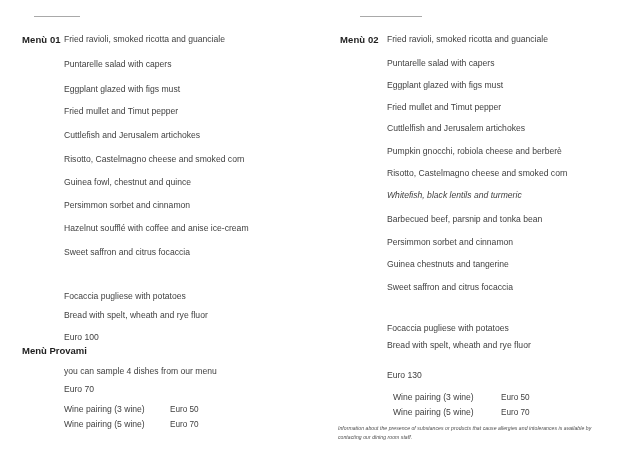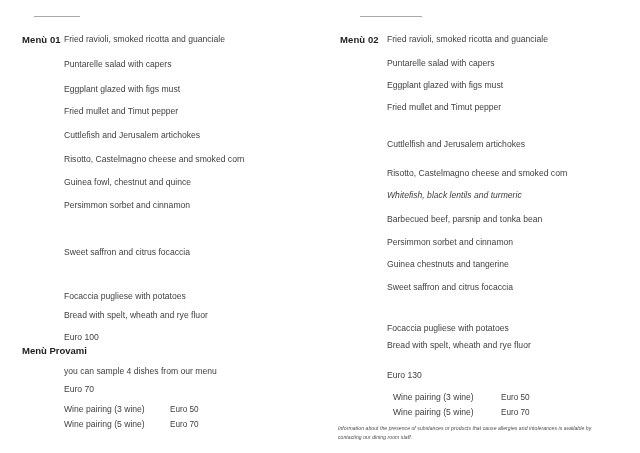--- a/index.html
+++ b/index.html
@@ -108,20 +108,21 @@
     <div class="l-abs l-label menu-head" style="top:34px;">Menù 01</div>
 
     <div class="l-abs l-item dish" style="top:35px;">Fried ravioli, smoked ricotta and guanciale</div>
     <div class="l-abs l-item dish" style="top:60px;">Puntarelle salad with capers</div>
     <div class="l-abs l-item dish" style="top:85px;">Eggplant glazed with figs must</div>
     <div class="l-abs l-item dish" style="top:107px;">Fried mullet and Timut pepper</div>
     <div class="l-abs l-item dish" style="top:131px;">Cuttlefish and Jerusalem artichokes</div>
     <div class="l-abs l-item dish" style="top:155px;">Risotto, Castelmagno cheese and smoked corn</div>
     <div class="l-abs l-item dish" style="top:178px;">Guinea fowl, chestnut and quince</div>
     <div class="l-abs l-item dish" style="top:201px;">Persimmon sorbet and cinnamon</div>
+    <div class="l-abs l-item dish" style="top:224px;">Hazelnut soufflé with coffee and anise ice-cream</div>
     <div class="l-abs l-item dish" style="top:248px;">Sweet saffron and citrus focaccia</div>
 
     <div class="l-abs l-item dish" style="top:292px;">Focaccia pugliese with potatoes</div>
     <div class="l-abs l-item dish" style="top:311px;">Bread with spelt, wheath and rye fluor</div>
 
     <div class="l-abs l-item price" style="top:332px;">Euro 100</div>
 
     <div class="l-abs l-label provami-head" style="top:345px;">Menù Provami</div>
 
     <div class="l-abs l-item dish" style="top:367px;">you can sample 4 dishes from our menu</div>
@@ -140,21 +141,22 @@
   <div class="column col-right">
     <div class="rule rule-right"></div>
   </div>
 
   <div class="r-abs r-label menu-head" style="top:34px;">Menù  02</div>
 
   <div class="r-abs r-item dish" style="top:35px;">Fried ravioli, smoked ricotta and guanciale</div>
   <div class="r-abs r-item dish" style="top:59px;">Puntarelle salad with capers</div>
   <div class="r-abs r-item dish" style="top:81px;">Eggplant glazed with figs must</div>
   <div class="r-abs r-item dish" style="top:103px;">Fried mullet and Timut pepper</div>
-  <div class="r-abs r-item dish" style="top:140px;">Cuttlelfish  and Jerusalem artichokes</div>
+  <div class="r-abs r-item dish" style="top:124px;">Cuttlelfish  and Jerusalem artichokes</div>
+  <div class="r-abs r-item dish" style="top:147px;">Pumpkin gnocchi, robiola cheese and berberè</div>
   <div class="r-abs r-item dish" style="top:169px;">Risotto, Castelmagno cheese and smoked corn</div>
   <div class="r-abs r-item dish" style="top:191px;font-style:italic;">Whitefish, black lentils and turmeric</div>
   <div class="r-abs r-item dish" style="top:215px;">Barbecued beef, parsnip and tonka bean</div>
   <div class="r-abs r-item dish" style="top:238px;">Persimmon sorbet and cinnamon</div>
   <div class="r-abs r-item dish" style="top:260px;">Guinea chestnuts and tangerine</div>
   <div class="r-abs r-item dish" style="top:283px;">Sweet saffron and citrus focaccia</div>
 
   <div class="r-abs r-item dish" style="top:324px;">Focaccia pugliese with potatoes</div>
   <div class="r-abs r-item dish" style="top:341px;">Bread with spelt, wheath and rye fluor</div>
 

